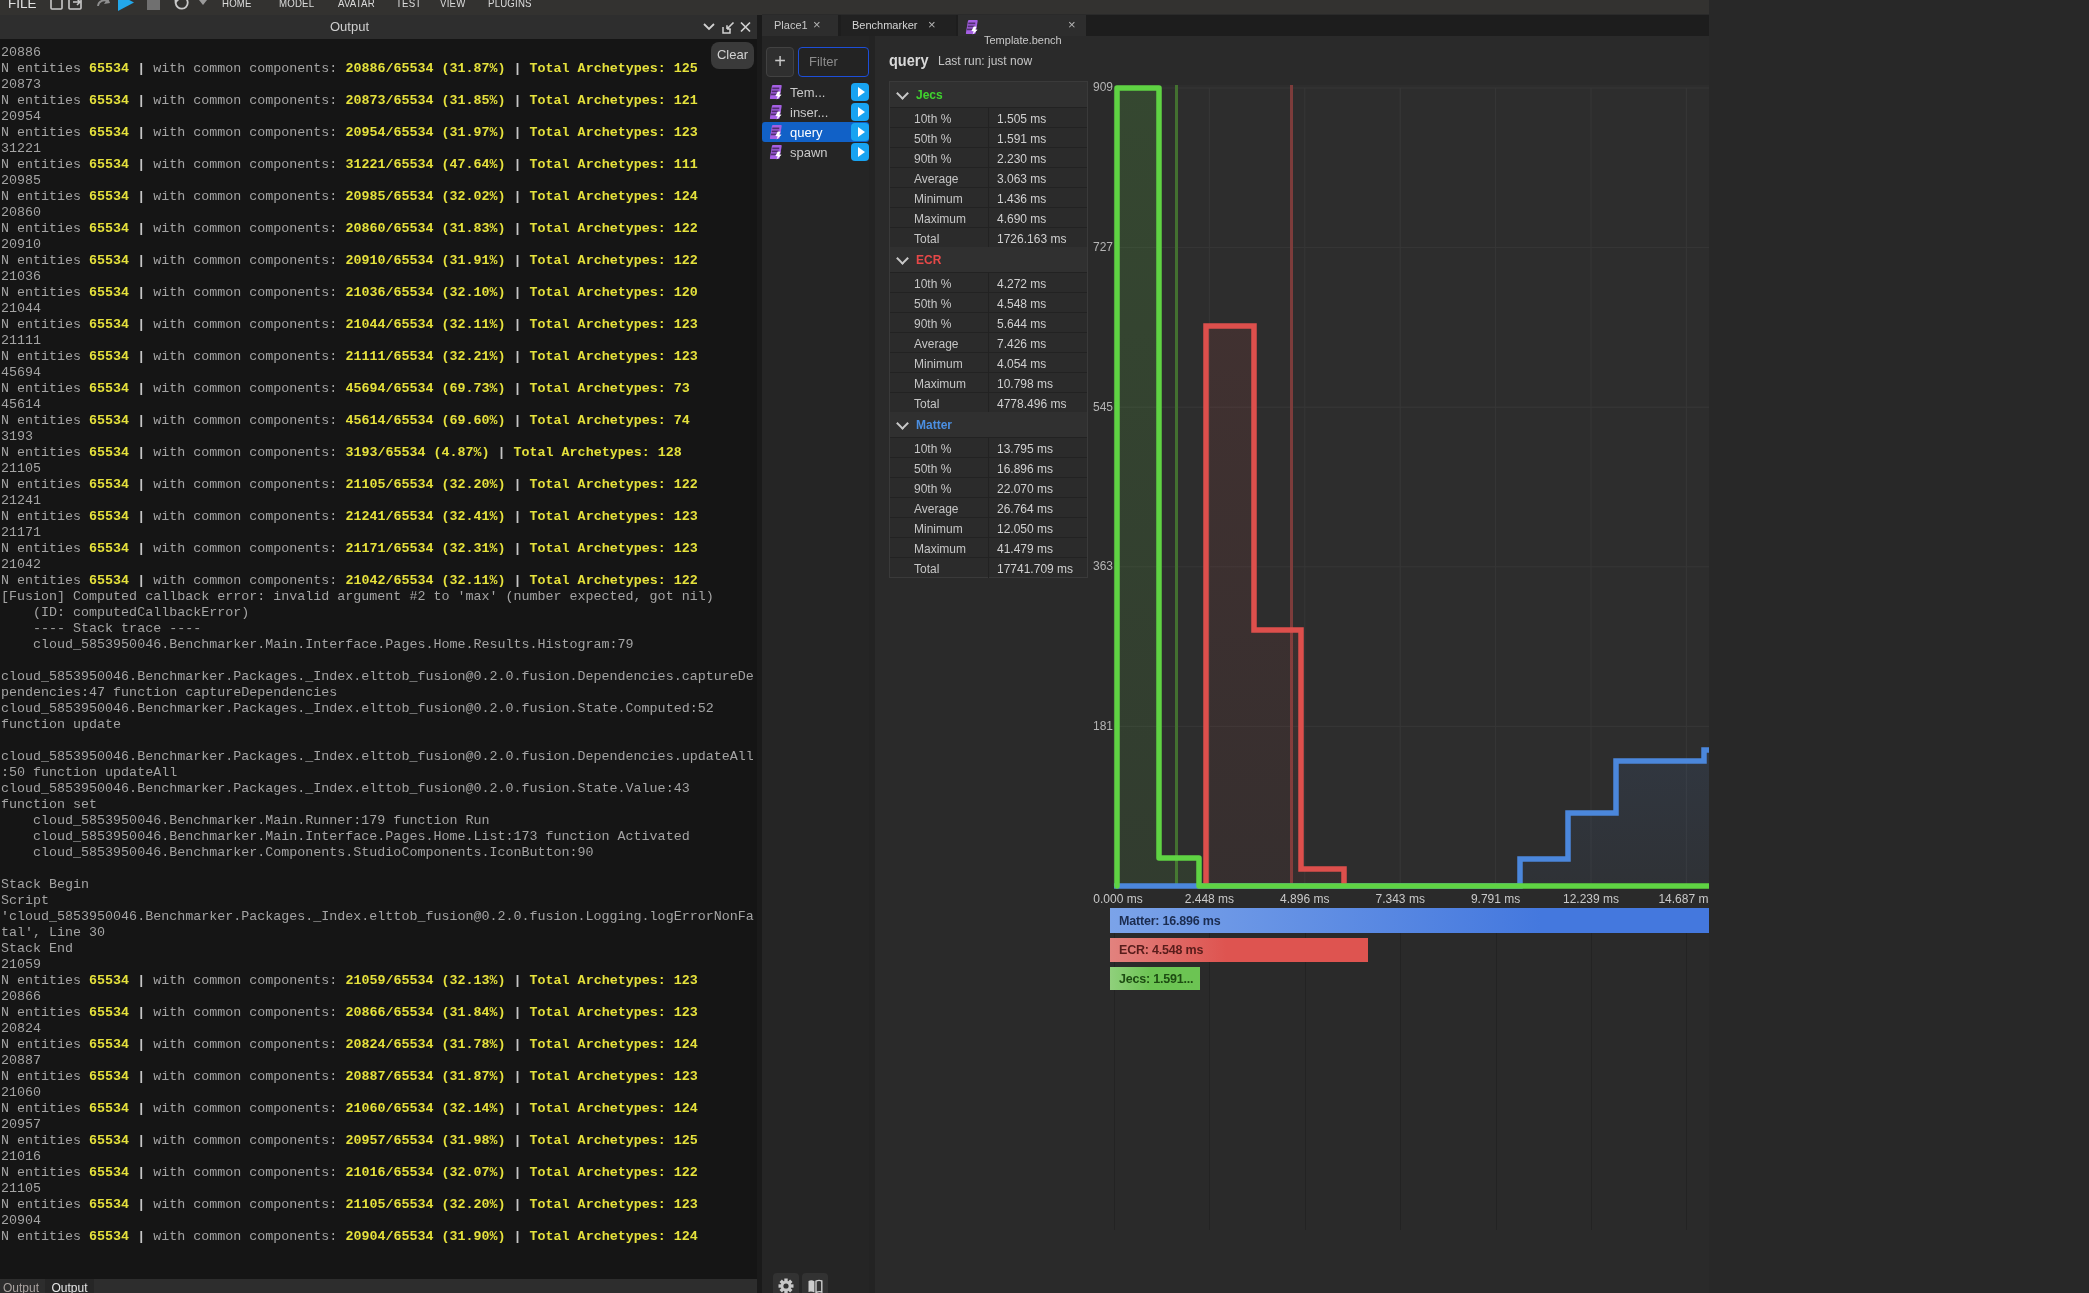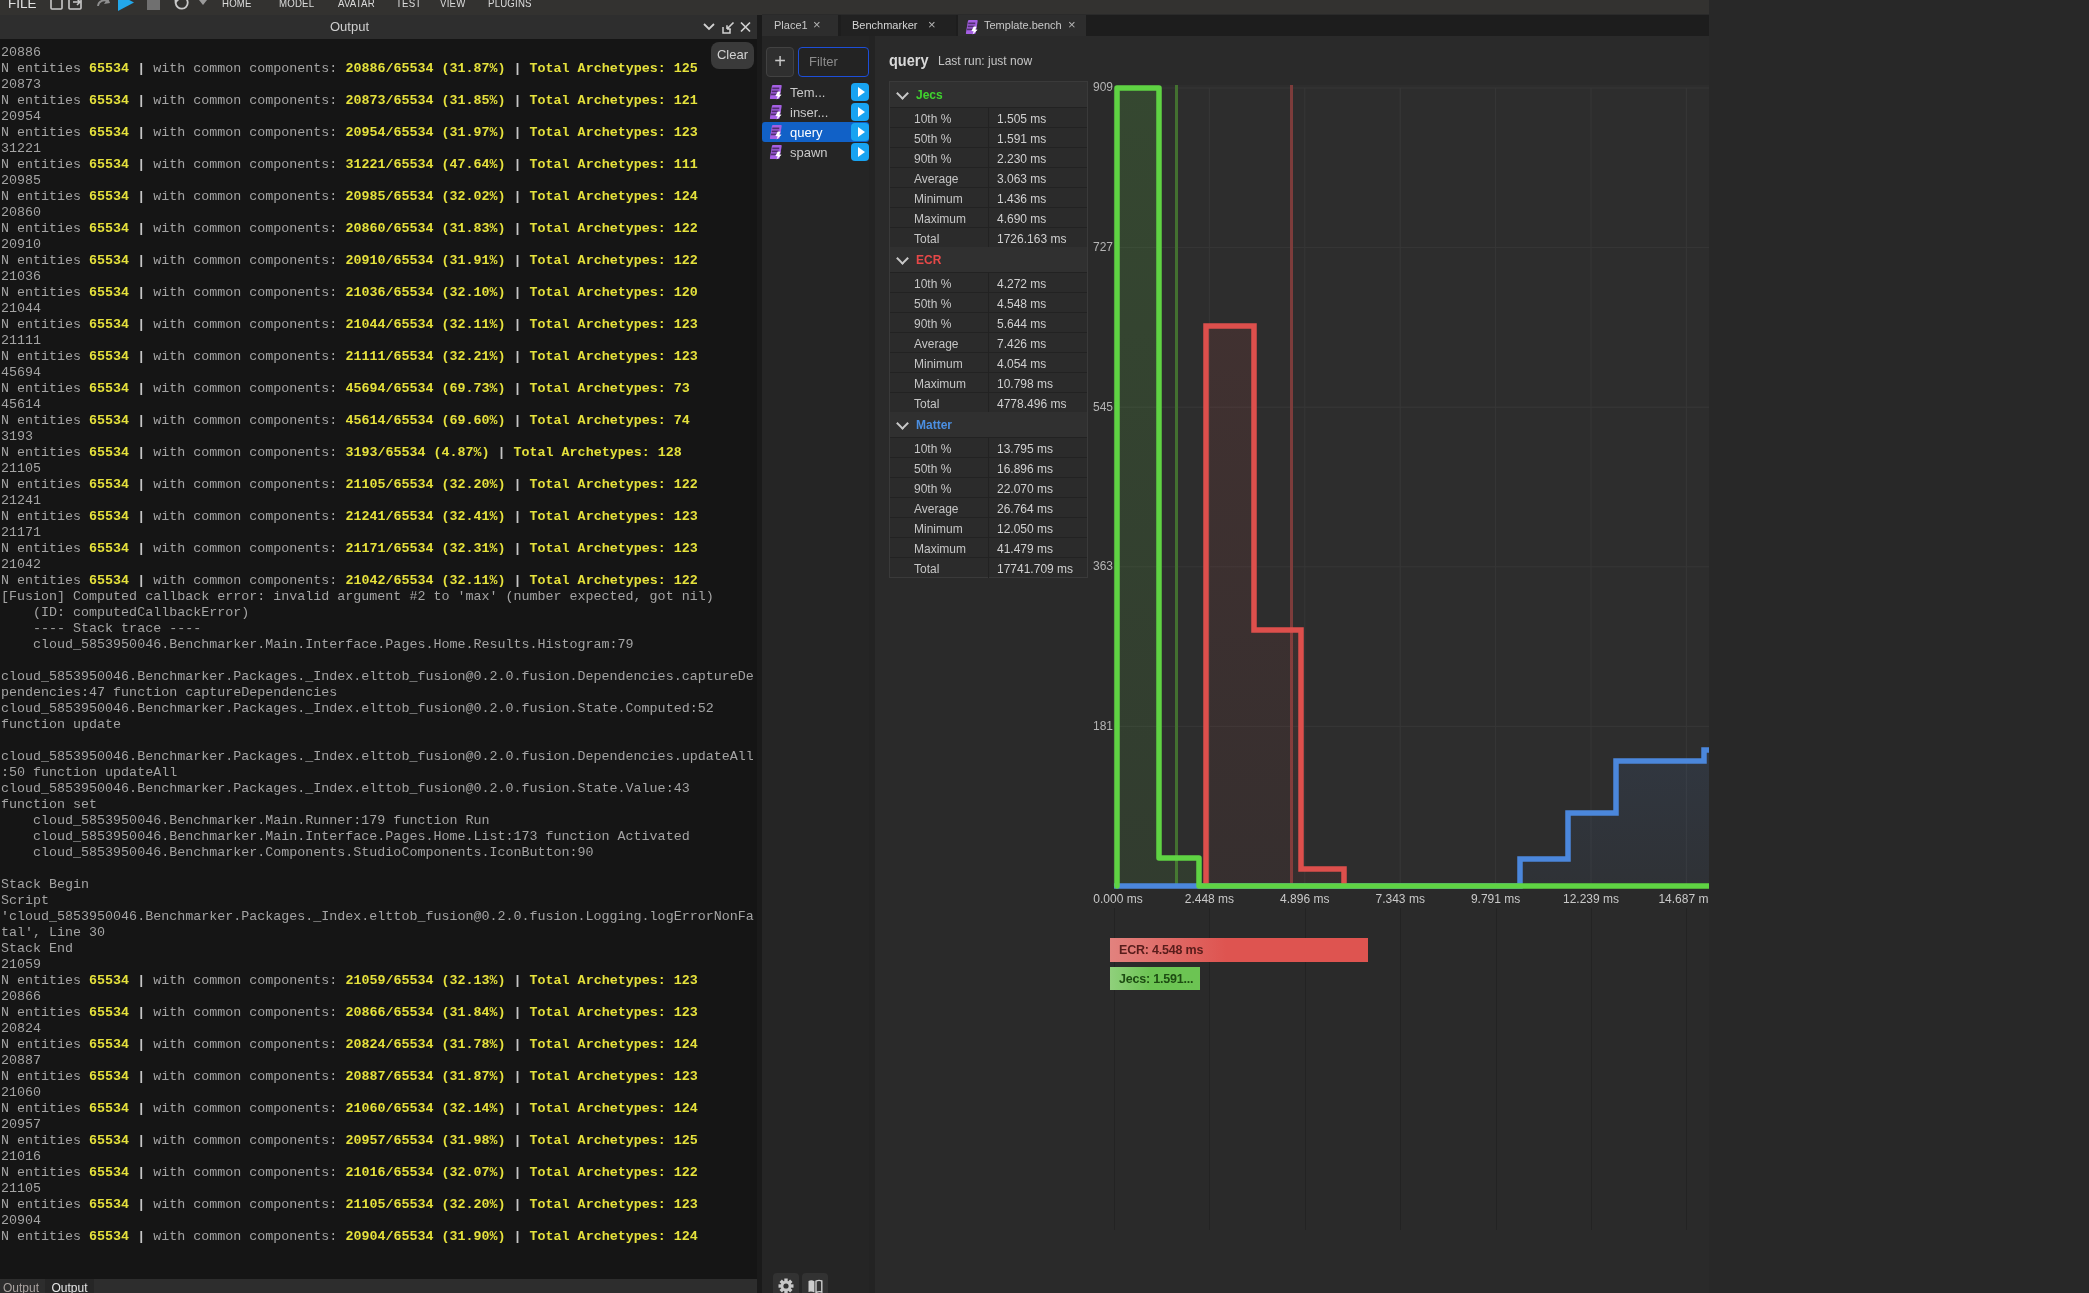--- a/index.html
+++ b/index.html
@@ -215,21 +215,21 @@
         <span class="x" style="position:absolute;left:87px;top:2px;">×</span>
       </div>
       <div class="tab" style="left:196px;width:128px;background:#2d2d2d;">
         <svg style="position:absolute;left:6px;top:4px;" width="16" height="16" viewBox="0 0 16 16">
           <path d="M5.2 1 h7.6 c.6 0 1 .5.9 1.1 l-2 11.8 c-.1.6-.7 1.1-1.3 1.1 H2.8 c-.6 0-1-.5-.9-1.1 L3.9 2.1 C4 1.5 4.6 1 5.2 1 Z" fill="#a55fe3"></path>
           <rect x="4.6" y="3.6" width="7" height="1.7" fill="rgba(0,0,0,.5)" transform="skewX(-4)"></rect>
           <rect x="4.2" y="6.6" width="7" height="1.7" fill="rgba(0,0,0,.5)" transform="skewX(-4)"></rect>
           <rect x="3.8" y="9.6" width="7" height="1.7" fill="rgba(0,0,0,.5)" transform="skewX(-4)"></rect>
           <path d="M9.8 7.6 L12.6 7.8 L11.2 10.6 L13.6 10.8 L8.6 15.4 L9.7 12.2 L7.4 12 Z" fill="#fff"></path>
         </svg>
-        <span style="position:absolute;left:26px;top:4px;">Template.bench</span>
+        <span style="position:absolute;left:26px;top:19px;">Template.bench</span>
         <span class="x" style="position:absolute;left:110px;top:2px;">×</span>
       </div>
     </div>
 
     <div id="sidebg"></div>
     <div style="position:absolute;left:107px;top:22px;width:6px;height:1257px;background:#232323;"></div>
     <div class="vline" style="left:352.0px;"></div>
     <div class="vline" style="left:447.4px;"></div>
     <div class="vline" style="left:542.8px;"></div>
     <div class="vline" style="left:638.2px;"></div>
@@ -478,20 +478,23 @@
     <text x="312.2" y="823" text-anchor="middle" font-size="12" fill="#c9c9c9">7.343 ms</text>
     <text x="407.6" y="823" text-anchor="middle" font-size="12" fill="#c9c9c9">9.791 ms</text>
     <text x="503.0" y="823" text-anchor="middle" font-size="12" fill="#c9c9c9">12.239 ms</text>
     <text x="598.4" y="823" text-anchor="middle" font-size="12" fill="#c9c9c9">14.687 ms</text>
     <text x="693.8" y="823" text-anchor="middle" font-size="12" fill="#c9c9c9">17.135 ms</text>
     <text x="789.2" y="823" text-anchor="middle" font-size="12" fill="#c9c9c9">19.583 ms</text>
     <text x="884.6" y="823" text-anchor="middle" font-size="12" fill="#c9c9c9">22.030 ms</text>
     <text x="980.0" y="823" text-anchor="middle" font-size="12" fill="#c9c9c9">24.478 ms</text>
     </svg>
 
+    <div class="leg" style="top:894px;width:958px;height:25px;background:linear-gradient(90deg,#7ba3e9,#4478de 45%);">
+      <span style="top:6px;color:#1b2c50;">Matter: 16.896 ms</span>
+      </div>
     <div class="leg" style="top:924px;width:258px;height:24px;background:linear-gradient(90deg,#e2827e,#de5450 45%);">
       <span style="top:5px;color:#581d1b;">ECR: 4.548 ms</span>
       </div>
     <div class="leg" style="top:953px;width:90px;height:23px;background:linear-gradient(90deg,#90d07c,#6cc453 45%);">
       <span style="top:5px;color:#1d4c12;">Jecs: 1.591...</span>
       </div>
 
     <div id="ver">Benchmarker v7.2.0, © boatbomber 2024</div>
   </div>
 

